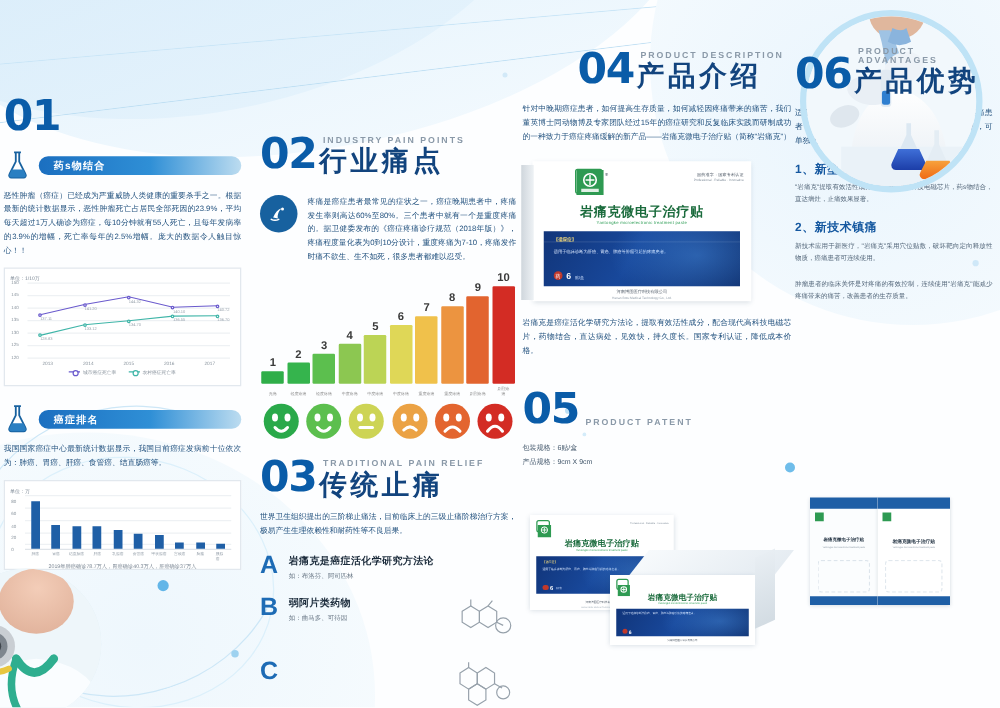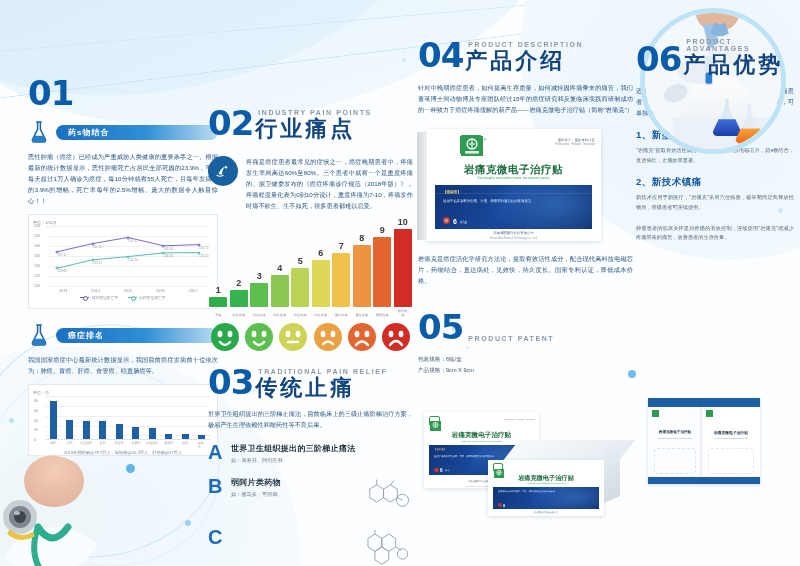--- a/index.html
+++ b/index.html
@@ -70,21 +70,21 @@
     position: absolute; left: -10px; bottom: 0px;
     width: 230px; height: 200px;
     border: 1px solid #dcf0fb;
     border-radius: 50%;
     transform: rotate(12deg);
   }
   .dot { position: absolute; border-radius: 50%; }
 
   
   .col { position: absolute; top: 0; height: 566px; }
-  #col-left   { left: 28px;  width: 190px; }
+  #col-left   { left: 3px;  width: 190px; }
   #col-mid    { left: 208px; width: 205px; }
   #col-right1 { left: 418px; width: 215px; }
   #col-right2 { left: 636px; width: 158px; }
 
   
   .sec-head { position: relative; }
   .sec-num {
     font-size: 34px; font-weight: bold; color: #0a5ca8;
     letter-spacing: -1px; line-height: 1; display: inline-block;
     vertical-align: bottom;
@@ -465,21 +465,21 @@
           <div class="sec-en">TRADITIONAL PAIN RELIEF</div>
           <div class="sec-cn">传统止痛</div>
         </div>
       </div>
     </div>
     <div class="body-txt blue" style="margin-top:9px;">世界卫生组织提出的三阶梯止痛法，目前临床上的三级止痛阶梯治疗方案，极易产生生理依赖性和耐药性等不良后果。</div>
 
     <div class="abc-row">
       <div class="abc-letter">A</div>
       <div style="flex:1;">
-        <div class="abc-title">世界卫生组织提出的三阶梯止痛法</div>
+        <div class="abc-title">岩痛克是癌症活化学研究方法论</div>
         <div class="abc-sub">如：布洛芬、阿司匹林</div>
       </div>
     </div>
 
     <div class="abc-row">
       <div class="abc-letter">B</div>
       <div style="flex:1;">
         <div class="abc-title">弱阿片类药物</div>
         <div class="abc-sub">如：曲马多、可待因</div>
       </div>
@@ -502,21 +502,21 @@
           <polygon points="24,22 32,27 32,37 24,42 16,37 16,27"></polygon>
           <circle cx="48" cy="30" r="6"></circle>
           <path d="M40 22 l7 4M16 7 l0-5"></path>
         </g>
       </svg>
     </div>
   </div>
 
   <div class="col" id="col-right1">
 
-    <div class="sec-head" style="margin-top:38px;">
+    <div class="sec-head" style="margin-top:38px;margin-left:44px;">
       <div class="sec-head-row">
         <div class="sec-num">04</div>
         <div class="sec-head-txt">
           <div class="sec-en">PRODUCT DESCRIPTION</div>
           <div class="sec-cn">产品介绍</div>
         </div>
       </div>
     </div>
     <div class="body-txt blue" style="margin-top:10px;">针对中晚期癌症患者，如何提高生存质量，如何减轻因疼痛带来的痛苦，我们董英博士同动物博及专家团队经过15年的癌症研究和反复临床实践而研制成功的一种致力于癌症疼痛缓解的新产品——岩痛克微电子治疗贴（简称"岩痛克"）</div>
 

